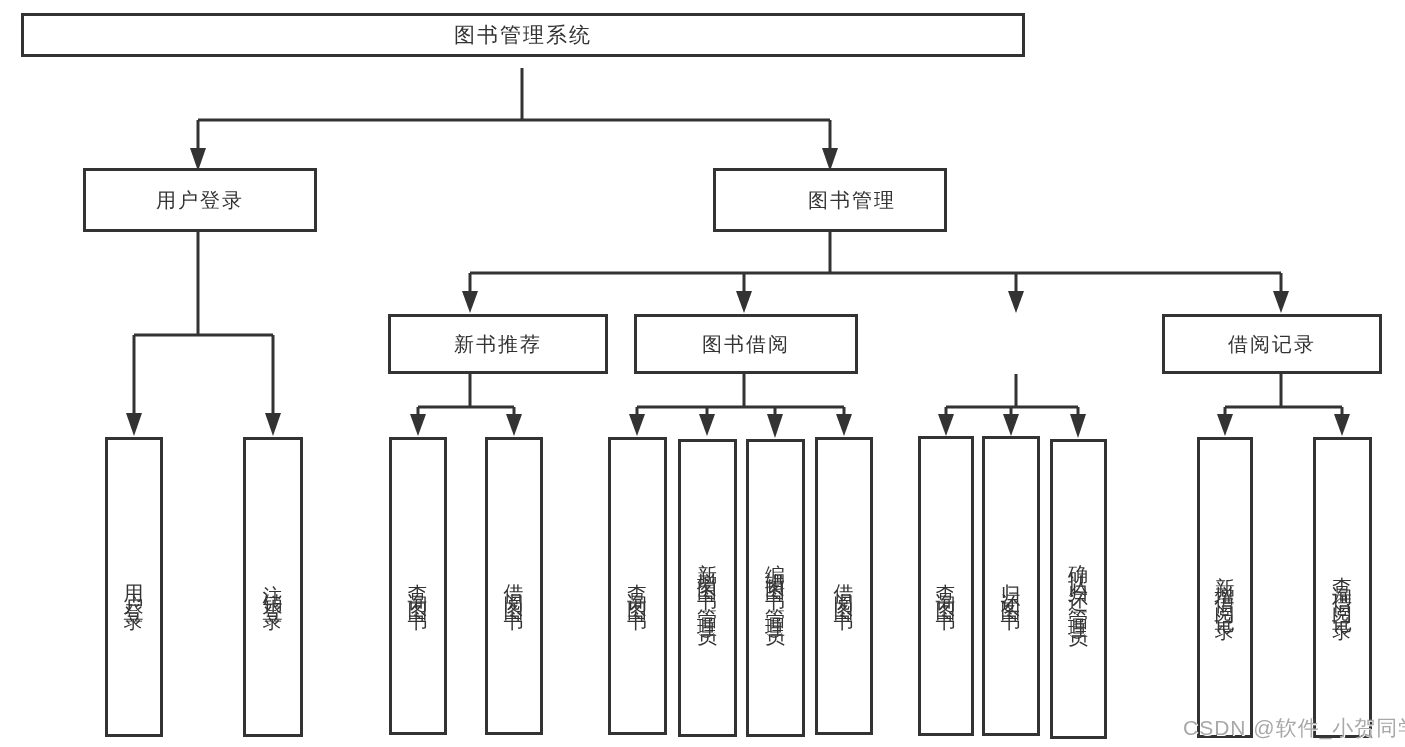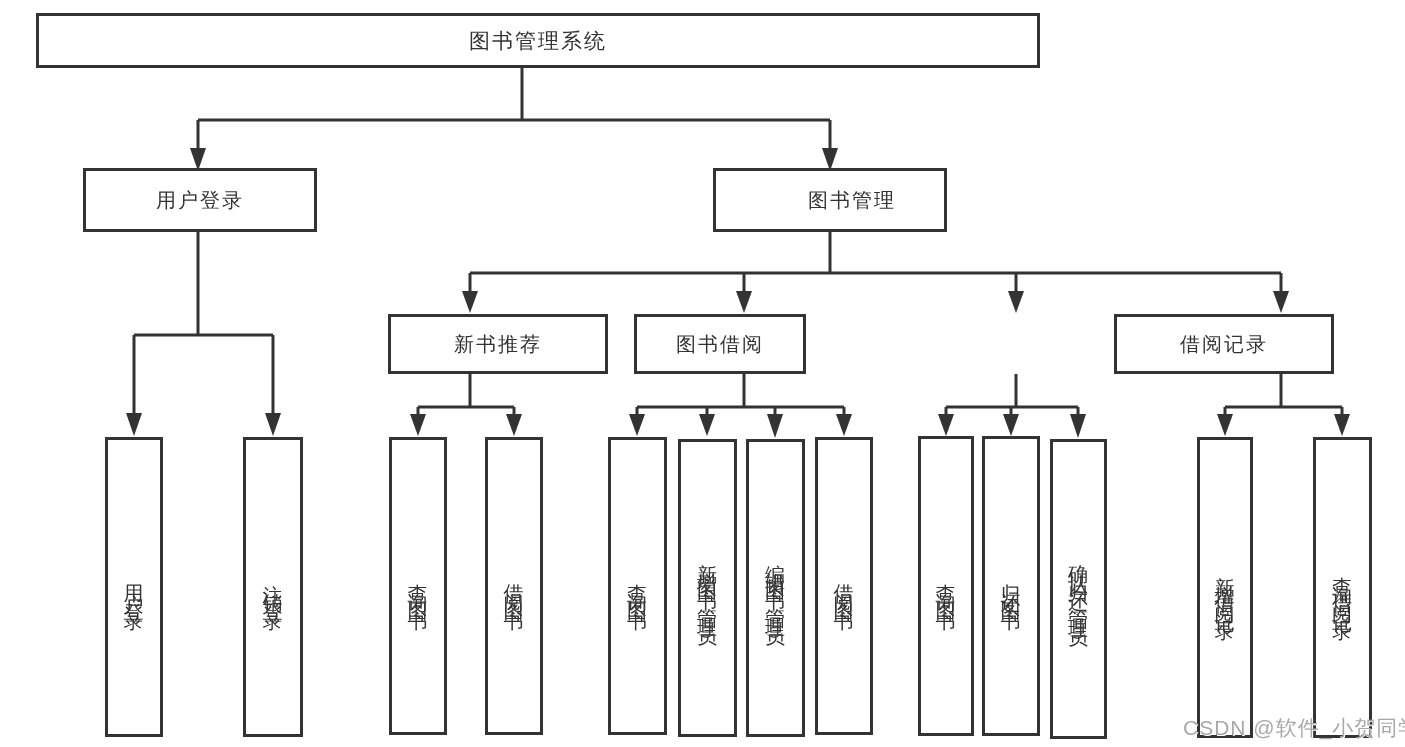--- a/index.html
+++ b/index.html
@@ -123,38 +123,38 @@
       <polygon points="767,414 783,414 775,438"></polygon>
       <polygon points="836,414 852,414 844,436"></polygon>
       <polygon points="938,414 954,414 946,436"></polygon>
       <polygon points="1003,414 1019,414 1011,436"></polygon>
       <polygon points="1070,414 1086,414 1078,438"></polygon>
       <polygon points="1217,414 1233,414 1225,436"></polygon>
       <polygon points="1334,414 1350,414 1342,436"></polygon>
     </g>
   </svg>
 
-  <div class="node hbox root-box" style="left:21px; top:13px; width:1004px; height:55px;margin-left:15px;">
+  <div class="node hbox root-box" style="left:21px; top:13px; width:1004px; height:44px;">
     <span>图书管理系统</span>
   </div>
 
   <div class="node hbox" style="left:83px; top:168px; width:234px; height:64px;">
     <span>用户登录</span>
   </div>
   <div class="node hbox" style="left:713px; top:168px; width:234px; height:64px;padding-left:44px;">
     <span>图书管理</span>
   </div>
 
   <div class="node hbox" style="left:360px; top:314px; width:220px; height:60px;margin-left:28px;">
     <span>新书推荐</span>
   </div>
-  <div class="node hbox" style="left:634px; top:314px; width:172px; height:60px;">
+  <div class="node hbox" style="left:634px; top:314px; width:224px; height:60px;">
     <span>图书借阅</span>
   </div>
-  <div class="node hbox" style="left:1114px; top:314px; width:220px; height:60px;">
+  <div class="node hbox" style="left:1162px; top:314px; width:220px; height:60px;">
     <span>借阅记录</span>
   </div>
 
   <div class="node vbox" style="left:105px; top:437px; width:58px; height:300px;">
     <span class="vtext">用户登录</span>
   </div>
   <div class="node vbox" style="left:243px; top:437px; width:60px; height:300px;">
     <span class="vtext">注销登录</span>
   </div>
 

